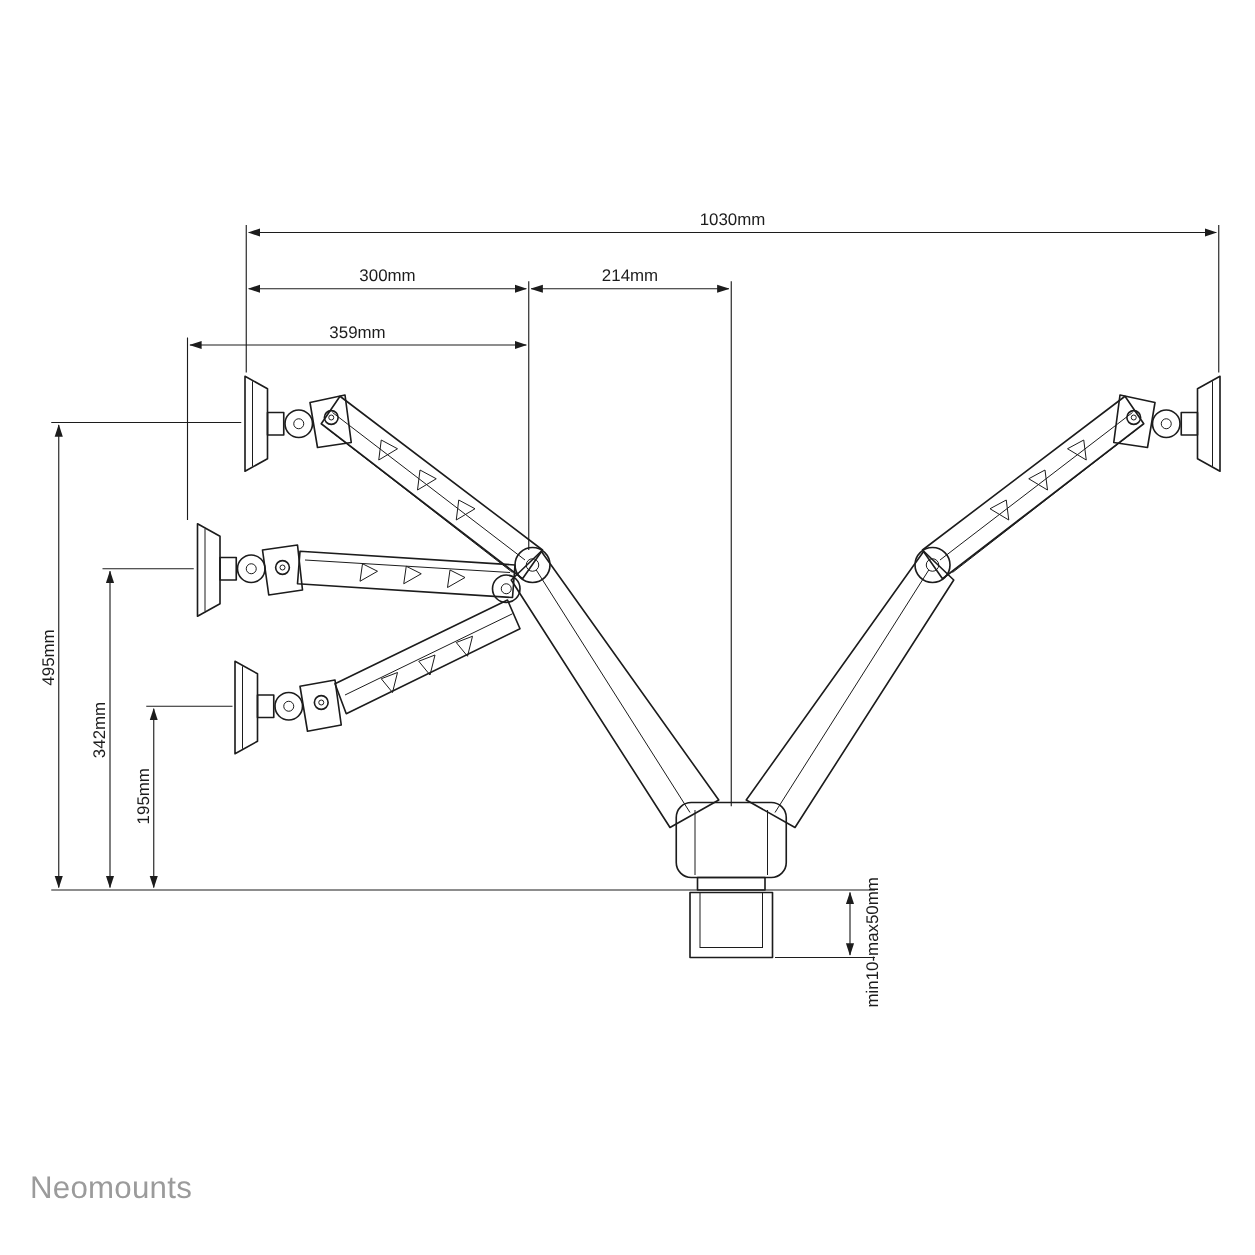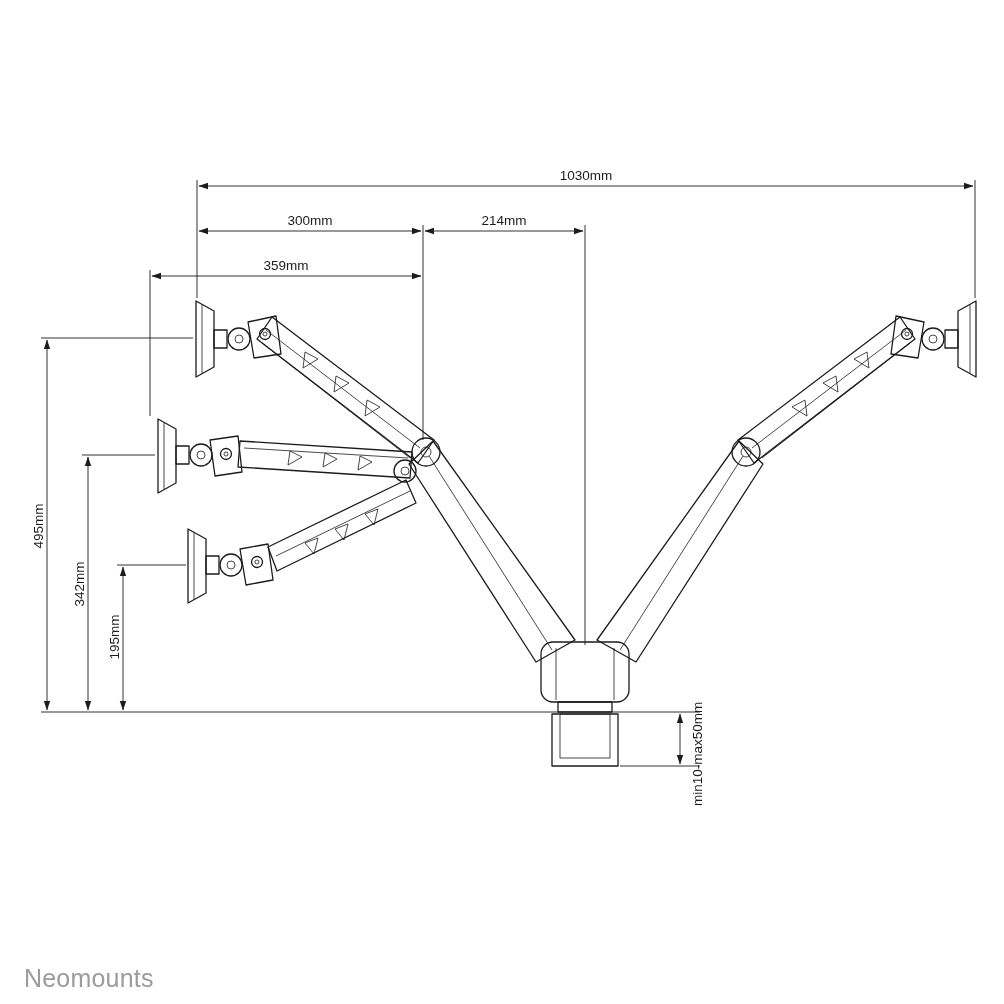--- a/index.html
+++ b/index.html
@@ -18,21 +18,21 @@
   .dim   { stroke: #1c1c1c; stroke-width: 0.9; fill: none; }
   .ext   { stroke: #1c1c1c; stroke-width: 0.9; fill: none; }
   .dim-text {
     font-family: "Liberation Sans", sans-serif;
     font-size: 13.5px;
     fill: #1c1c1c;
   }
   .brand {
     position: absolute;
     left: 24px;
-    top: 964px;
+    top: 936px;
     font-size: 25px;
     color: #9b9b9b;
     letter-spacing: 0.2px;
   }
 </style>
 </head>
 <body>
 
 <div id="page">
 

